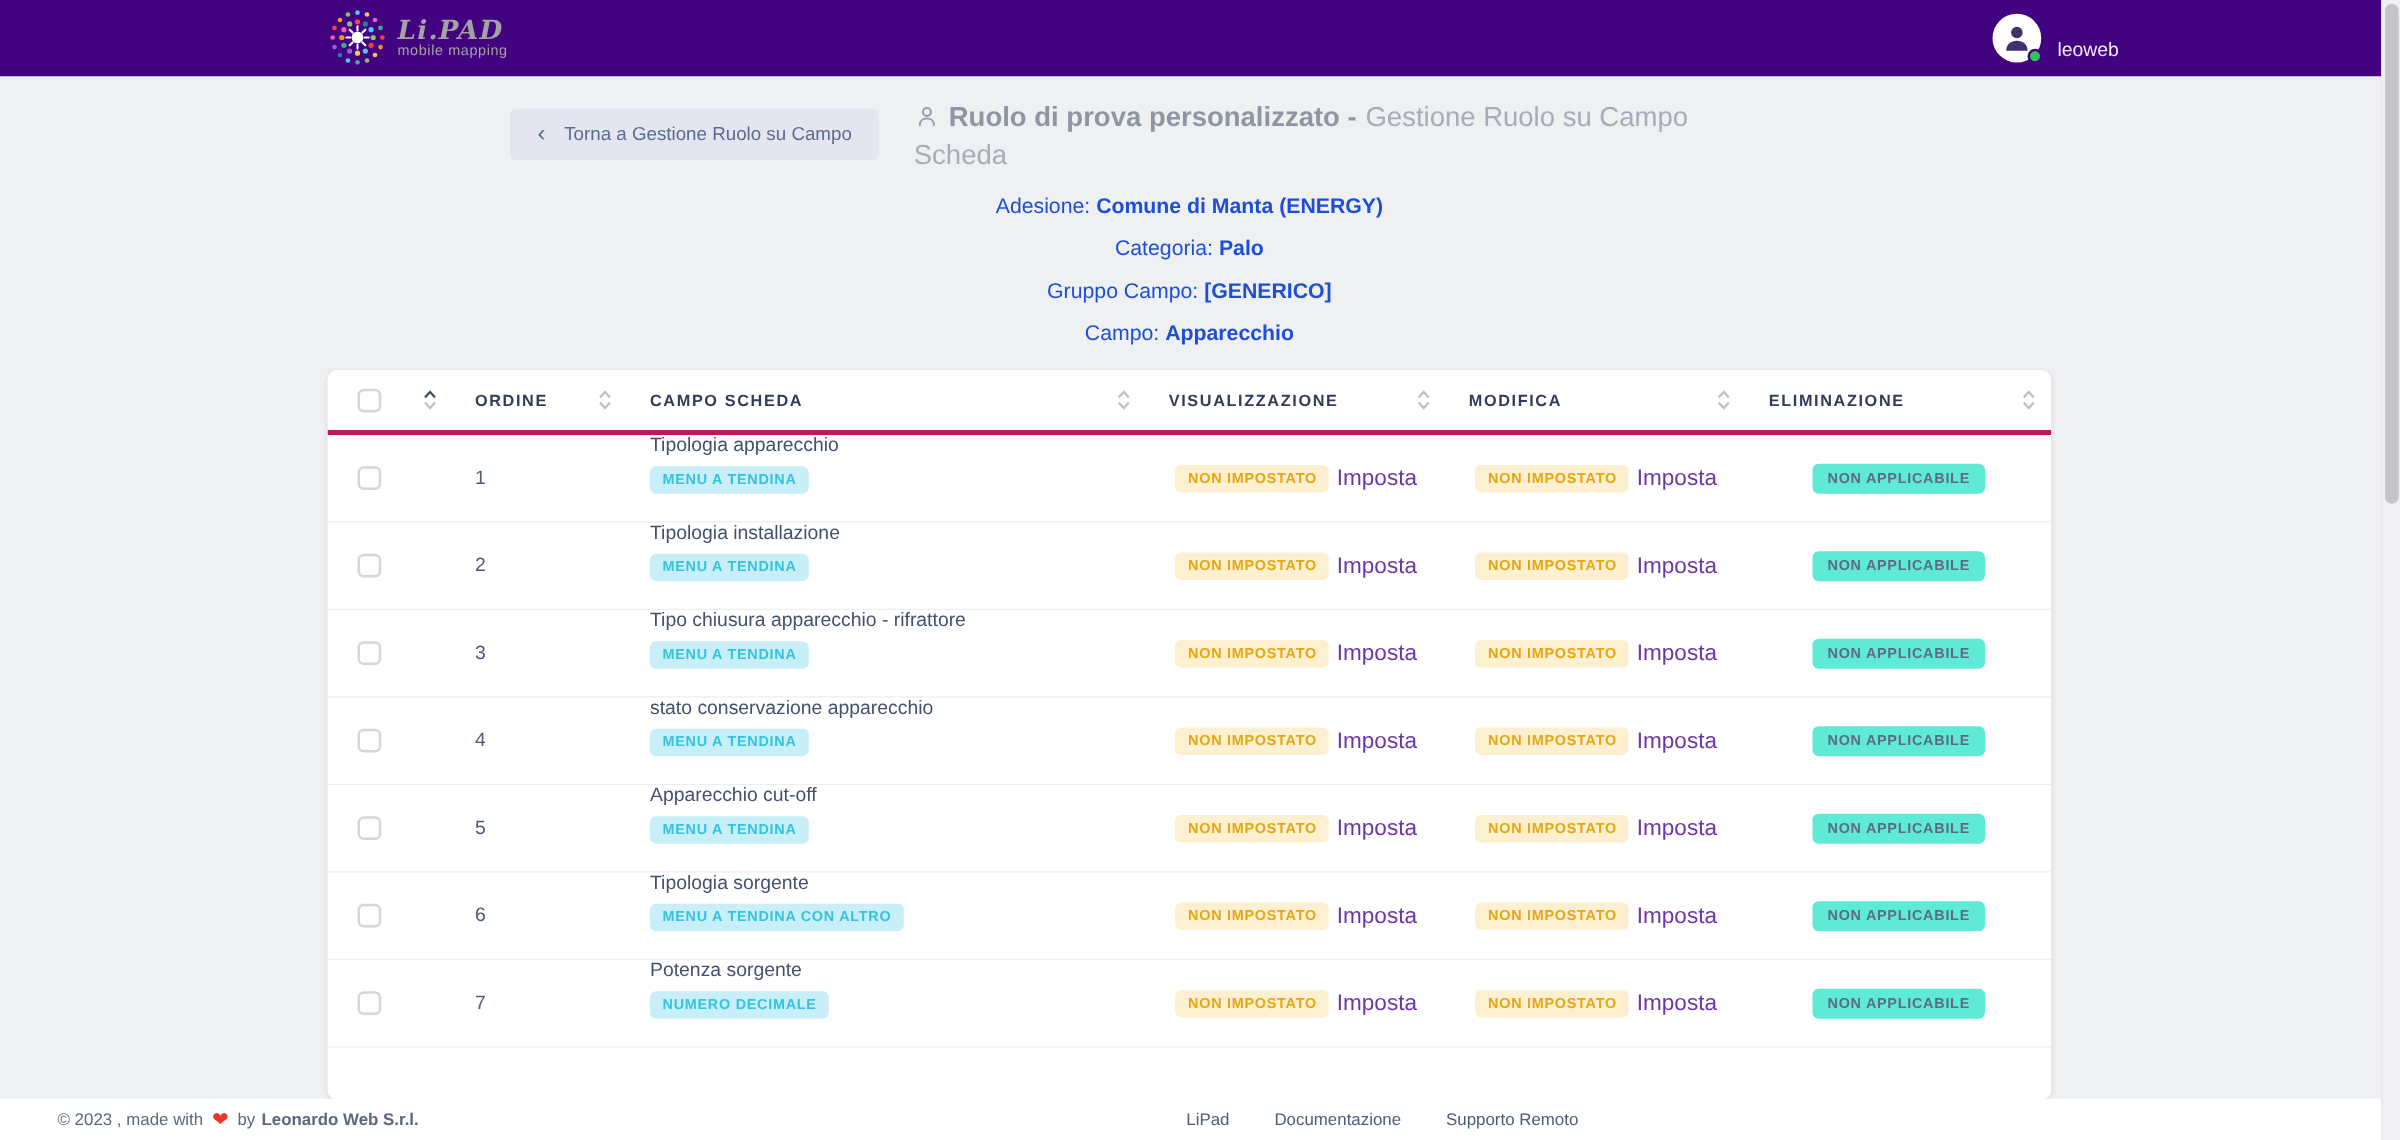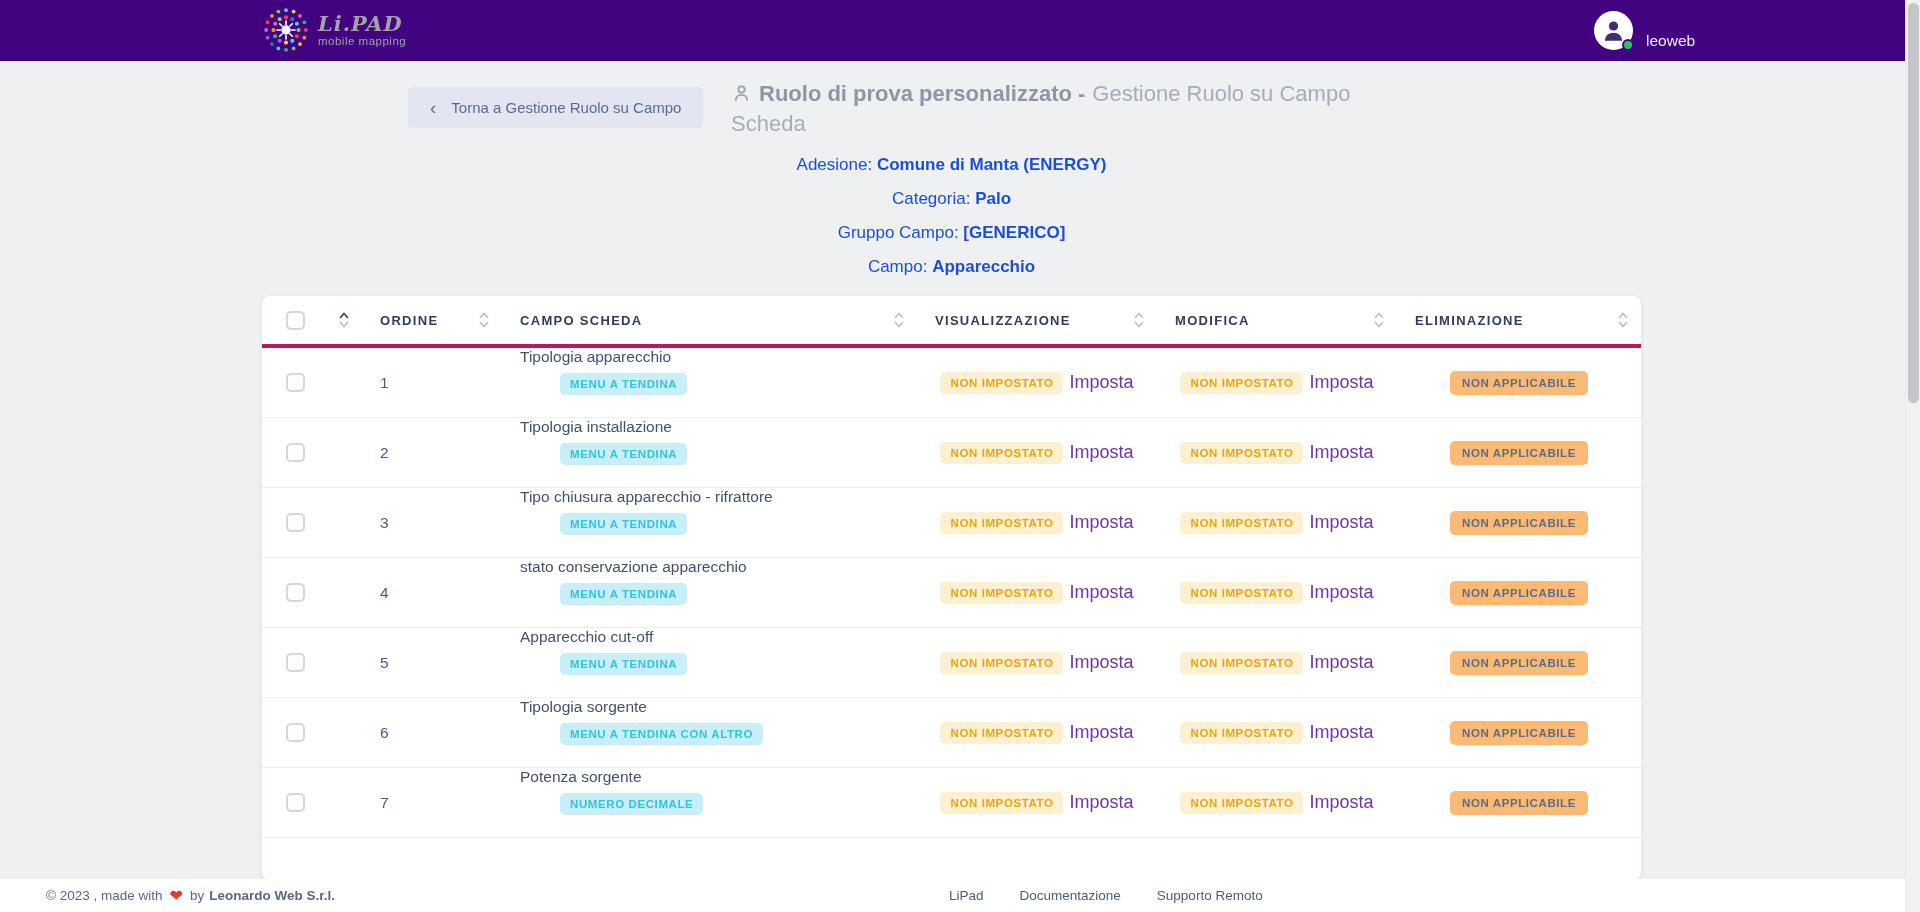--- a/index.html
+++ b/index.html
@@ -73,23 +73,23 @@
   .th-label { font-size: 13px; font-weight: 700; letter-spacing: 1.3px; color: #303c59; white-space: nowrap; }
   .sort { display: flex; flex-direction: column; gap: 2px; cursor: pointer; }
 
   .tr { height: 70px; border-bottom: 1px solid #edeef2; }
   .td-check { display: flex; align-items: center; padding-left: 24px; }
   .checkbox { width: 19px; height: 19px; border: 2px solid #d3d6de; border-radius: 5px; background: #fdfdfe; display: inline-block; cursor: pointer; }
   .td-ordine { display: flex; align-items: center; padding-left: 18px; font-size: 15.5px; color: #4c5a76; }
   .td-campo { display: flex; flex-direction: column; align-items: flex-start; gap: 7px; padding-left: 18px; }
   .campo-name { font-size: 15.5px; color: #44516e; }
   .badge { display: inline-block; padding: 5px 10px; border-radius: 5px; font-size: 11.5px; font-weight: 700; letter-spacing: 0.6px; white-space: nowrap; }
-  .badge-type { background: #c8eef7; color: #33c3de; margin-left: 40px; }
+  .badge-type { background: #c8eef7; color: #33c3de; }
   .badge-warn { background: #fdf0d0; color: #e7a60e; }
-  .badge-na   { background: #fdba74; color: #5d6b83; padding: 6px 12px; }
+  .badge-na   { background: #5eead4; color: #5d6b83; padding: 6px 12px; }
   .td-status { display: flex; align-items: center; justify-content: center; gap: 6px; }
   .imposta { color: #6e35a8; font-size: 18px; text-decoration: none; cursor: pointer; }
   .td-elim { display: flex; align-items: center; justify-content: center; }
 
   
   .footer { position: absolute; left: 0; bottom: 0; width: 1920px; height: 33px; background: #ffffff; z-index: 5; }
   .copyright { position: absolute; left: 46px; top: 0; height: 33px; display: flex; align-items: center; gap: 5px; color: #5a6880; font-size: 13.5px; }
   .copyright .heart { color: #e8372c; font-size: 16px; margin: 0 2px; }
   .copyright b { font-weight: 700; }
   .footer-nav { position: absolute; left: 949px; top: 0; height: 33px; display: flex; align-items: center; gap: 36px; color: #4d5c77; font-size: 13.5px; }

